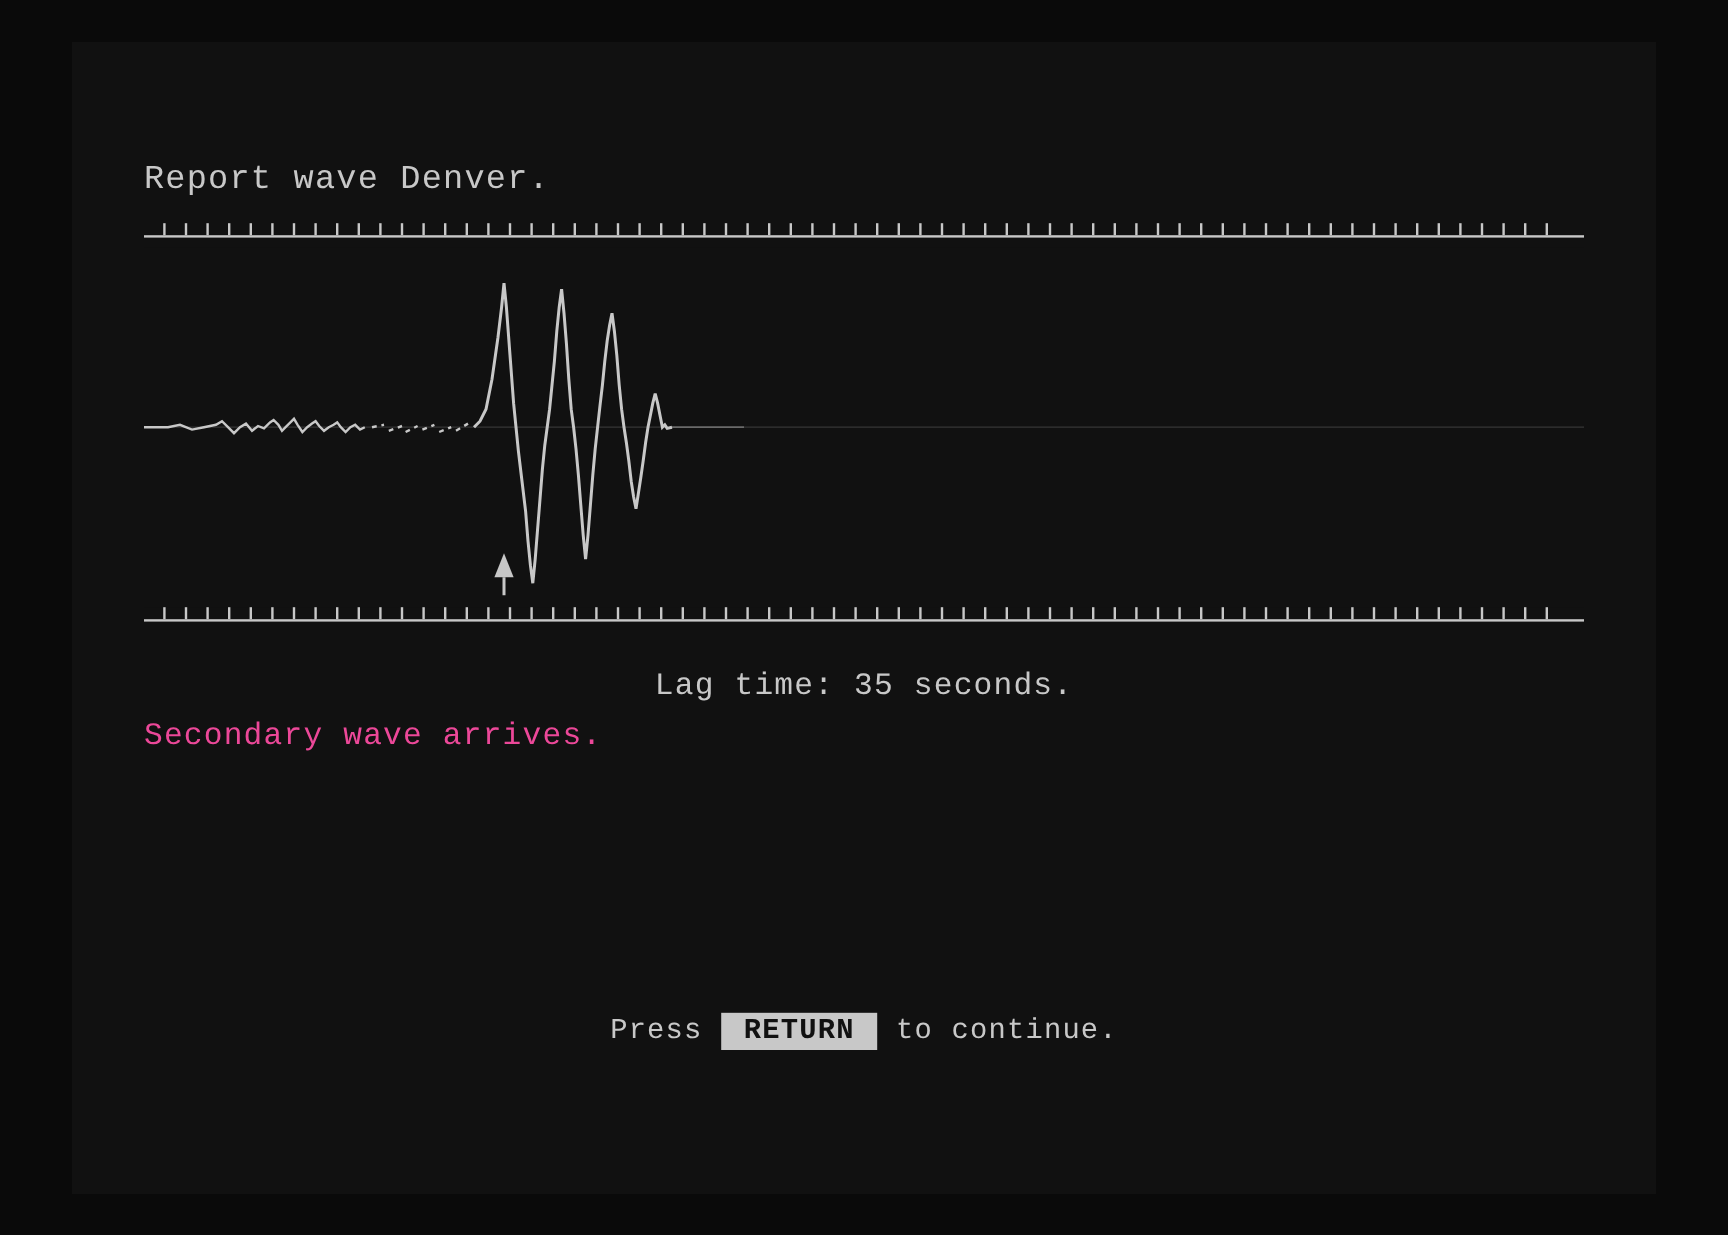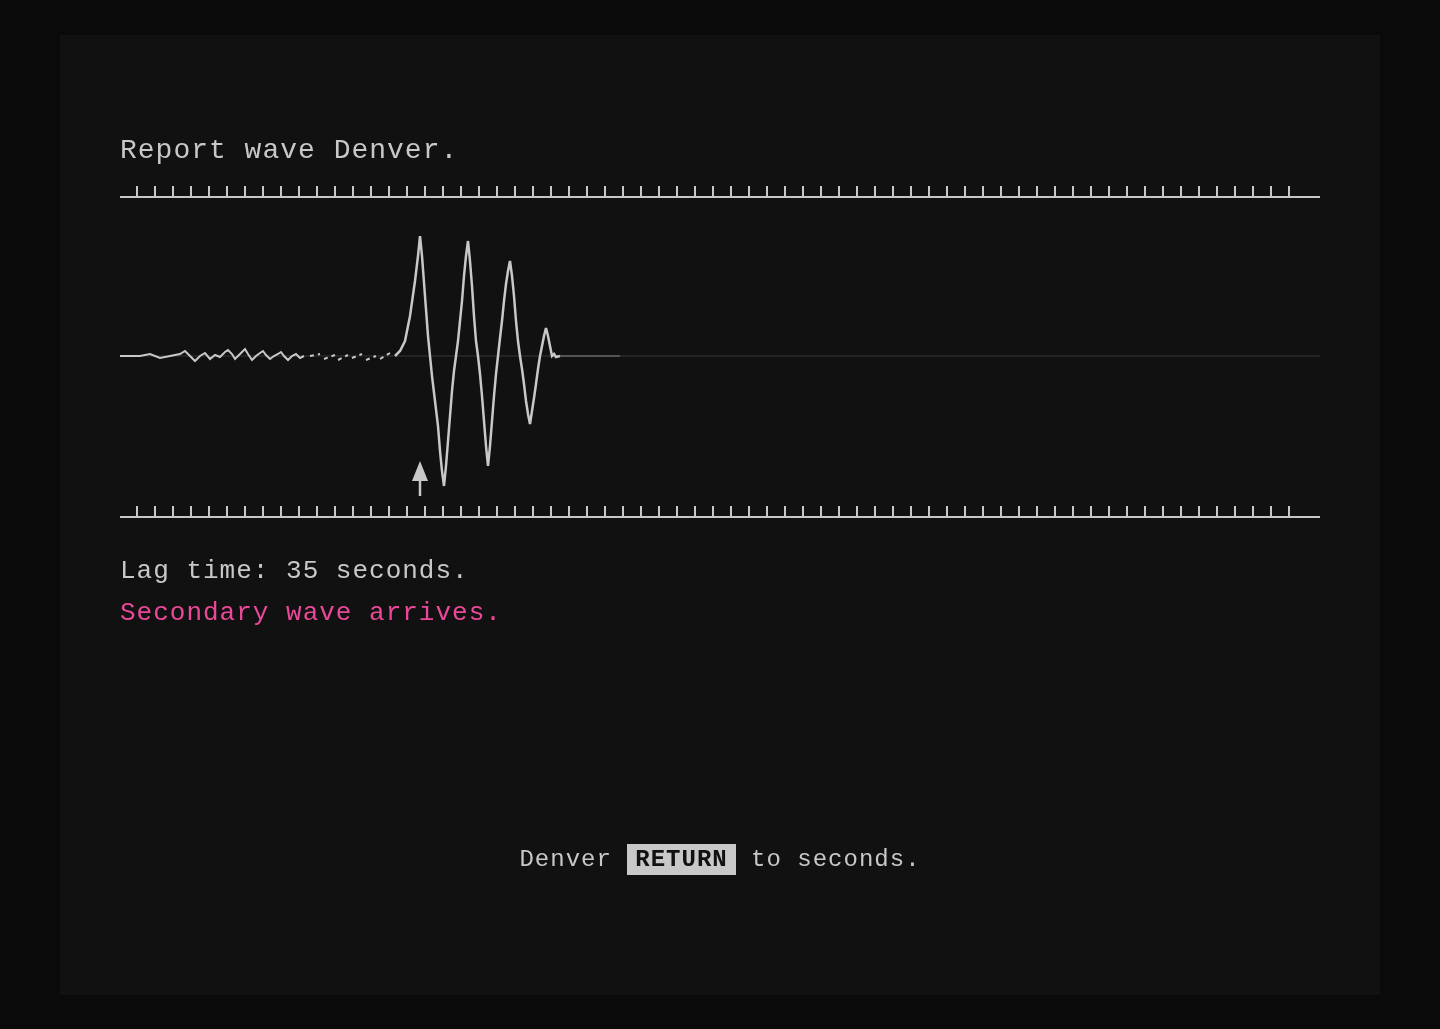--- a/index.html
+++ b/index.html
@@ -95,20 +95,21 @@
 
     .info-section {
       margin-top: 30px;
     }
 
     .lag-time {
       font-size: 26px;
       color: #c8c8c8;
       margin-bottom: 12px;
       letter-spacing: 1px;
+      text-align: center;
     }
 
     .secondary-wave {
       font-size: 26px;
       color: #ec4899;
       letter-spacing: 1px;
     }
 
     .press-return {
       position: absolute;
@@ -118,21 +119,21 @@
       text-align: center;
       font-size: 24px;
       color: #c8c8c8;
       letter-spacing: 1px;
     }
 
     .return-key {
       display: inline-block;
       background-color: #c8c8c8;
       color: #111111;
-      padding: 2px 8px;
+      padding: 2px 19px;
       font-family: 'Courier New', Courier, monospace;
       font-size: 24px;
       font-weight: bold;
       letter-spacing: 1px;
     }
   </style>
 </head>
 <body>
 
 <div class="screen">
@@ -332,17 +333,17 @@
     </div>
 
     <div class="info-section">
       <div class="lag-time">Lag time: 35 seconds.</div>
       <div class="secondary-wave">Secondary wave arrives.</div>
     </div>
 
   </div>
 
   <div class="press-return">
-    <span>Denver</span>
+    <span>Press</span>
     <span class="return-key">RETURN</span>
-    <span> to seconds.</span>
+    <span> to continue.</span>
   </div>
 </div>
 
 </body></html>

